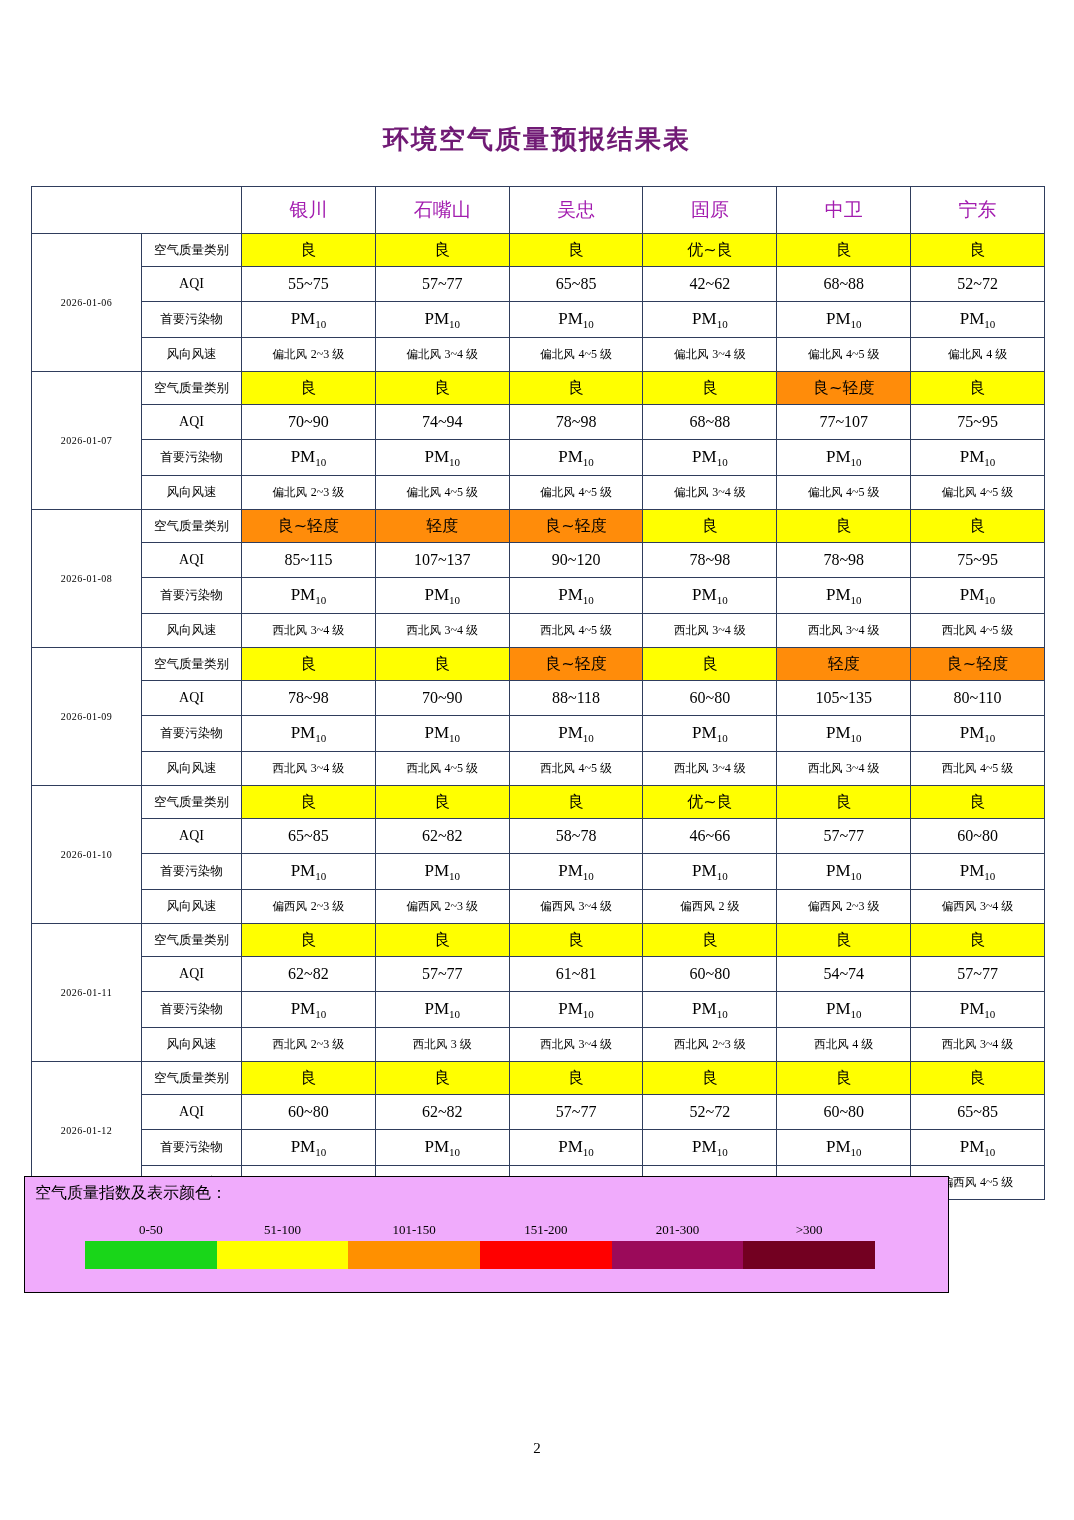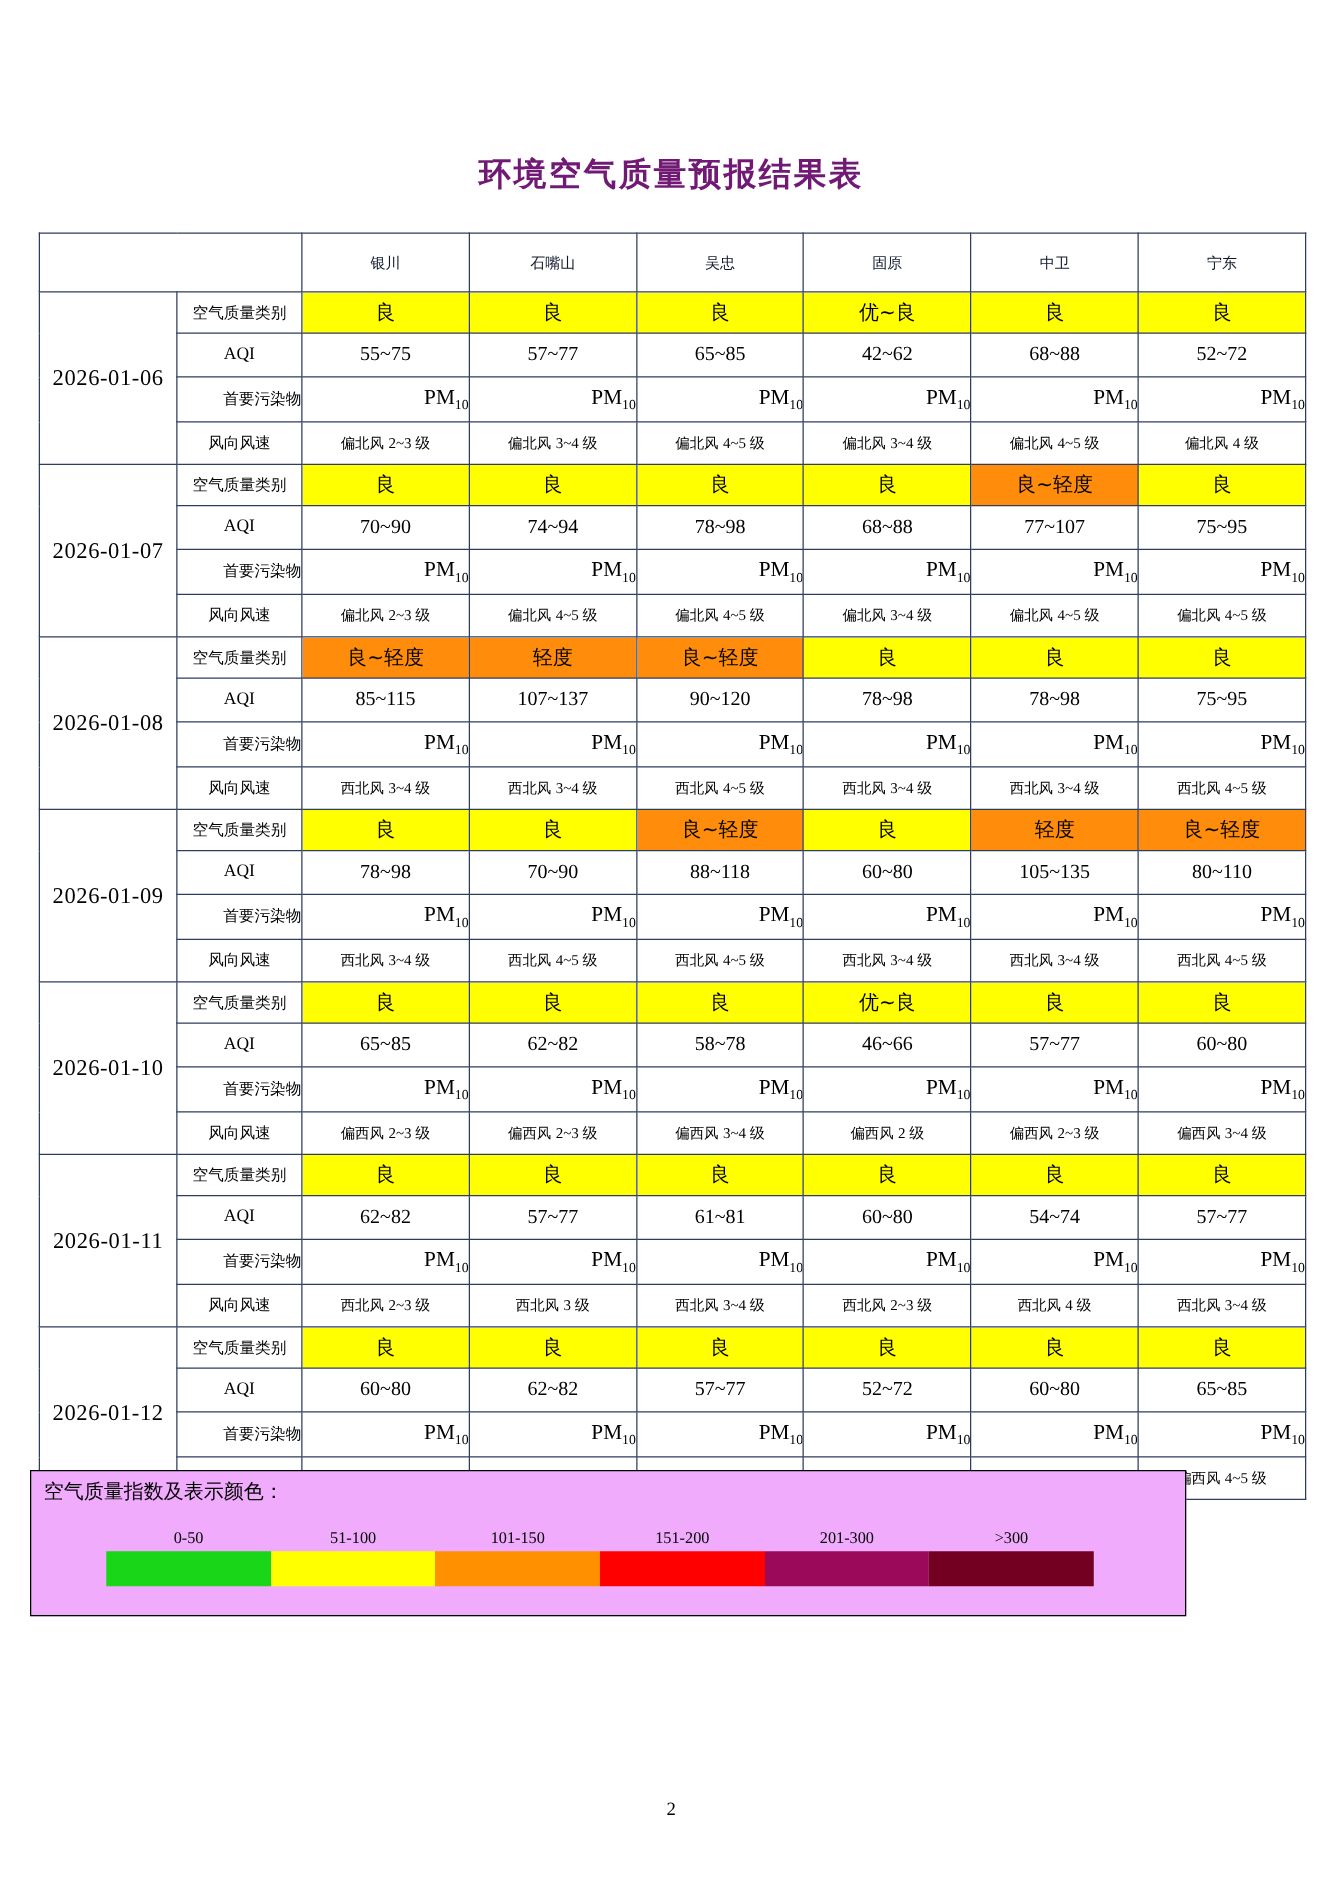--- a/index.html
+++ b/index.html
@@ -62,47 +62,47 @@
 
   col.c-date  { width: 110px; }
   col.c-item  { width: 100px; }
   col.c-city  { width: 133.83px; }
 
   
   tr.hdr td { height: 46px; }
   td.hdr-blank { background: #fff; border-right: 1px solid #2f3d5c; }
   td.city-head {
     font-family: Liberation Serif, serif;
-    font-size: 12px;
-    color: #0f172a;
+    font-size: 19px;
+    color: #a21caf;
   }
 
   
   td.date-cell {
     font-family: "Liberation Serif", "DejaVu Serif", serif;
-    font-size: 18px;
+    font-size: 10px;
     letter-spacing: 0.5px;
     color: #000;
   }
 
   
   td.item-label {
     font-family: "DejaVu Sans", "Liberation Sans", sans-serif;
     font-size: 12.5px;
     color: #000;
   }
   td.item-label.serif {
     font-family: "Liberation Serif", "DejaVu Serif", serif;
     font-size: 14px;
   }
 
   
   tr.r-cat td { height: 32px; margin-top: 27px; }
   tr.r-aqi td { height: 34px; }
-  tr.r-pol td { height: 35px; text-align: right; }
+  tr.r-pol td { height: 35px; }
   tr.r-wind td { height: 33px; }
 
   
   td.cat-cell {
     font-family: "DejaVu Sans", "Liberation Sans", sans-serif;
     font-size: 16px;
     color: #000;
   }
   td.cat-cell.lv-liang  { background: #ffff00; }
   td.cat-cell.lv-orange { background: #ff8c0a; }

